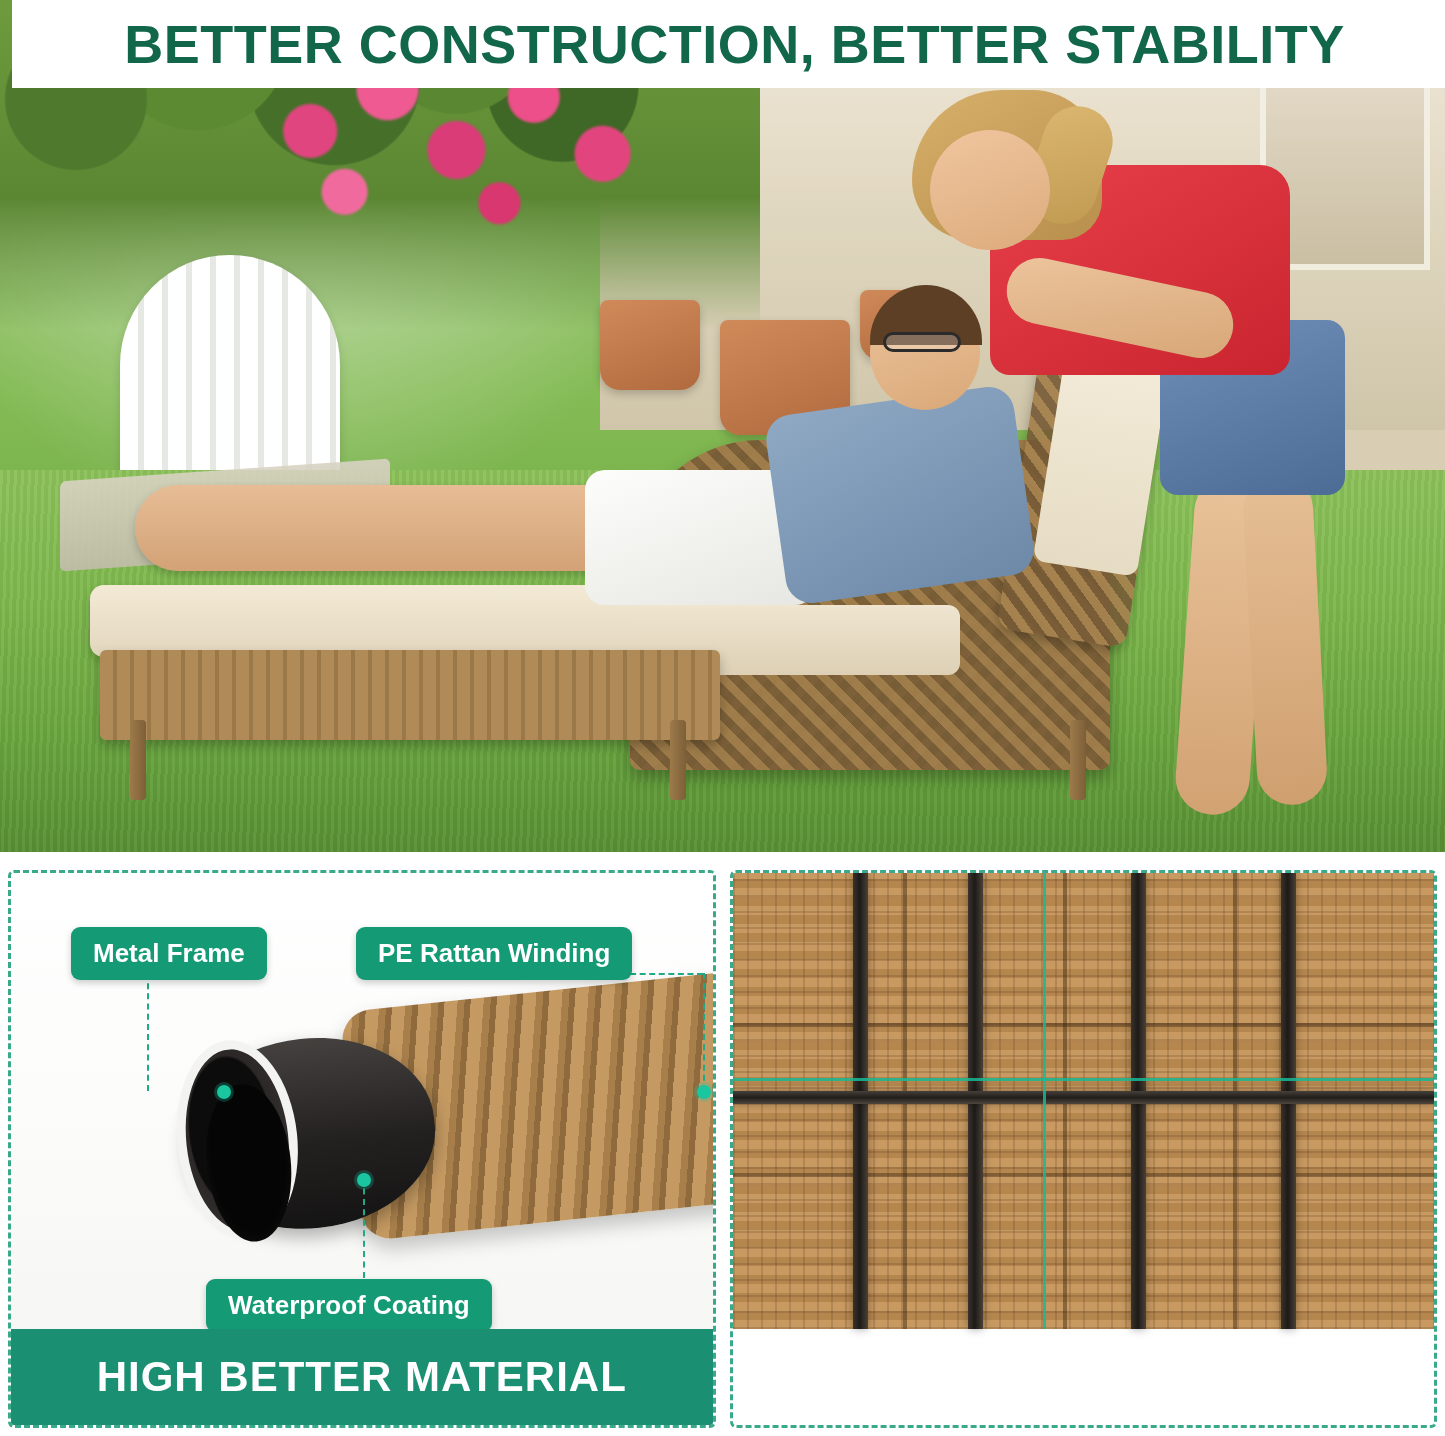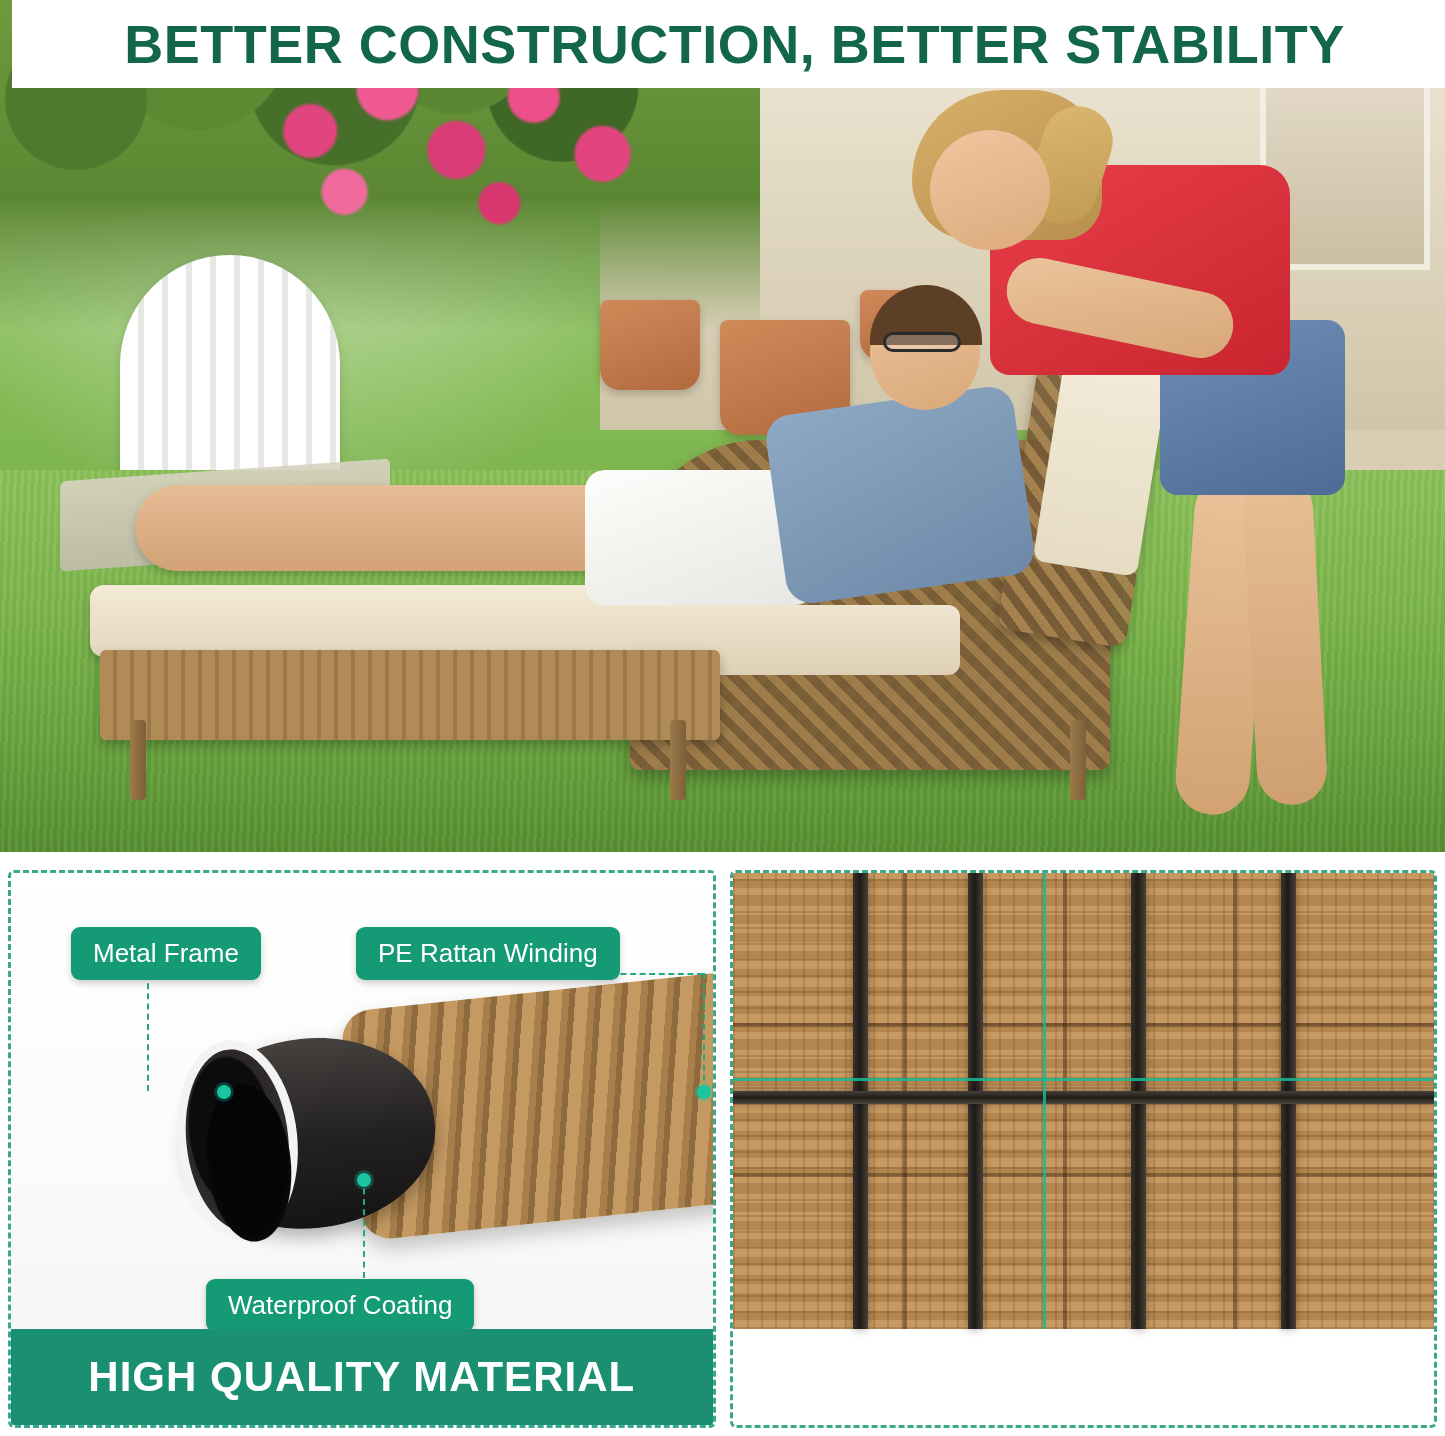--- a/index.html
+++ b/index.html
@@ -259,21 +259,21 @@
     border:9px solid #f3f3f1; border-radius:50%;
     background:radial-gradient(ellipse at 45% 45%, #0d0c0c 0 52%, #2b2827 54%, #3a3635 100%);
   }
   .tube-inner{
     position:absolute; left:18px; top:36px; width:84px; height:158px;
     border-radius:50%;
     background:radial-gradient(ellipse at 50% 45%, #050505 0 62%, #181716 100%);
   }
   .callout{
     position:absolute; display:inline-flex; align-items:center; justify-content:center;
-    background:#149a74; color:#ffffff; font-weight:normal; font-size:26px;
+    background:#149a74; color:#ffffff; font-weight:bold; font-size:26px;
     padding:11px 22px; border-radius:9px; white-space:nowrap;
     box-shadow:0 3px 7px rgba(0,0,0,.2);
   }
   .co-metal{ left:60px; top:54px; }
   .co-pe{ left:345px; top:54px; }
   .co-water{ left:195px; top:406px; }
   .lead{ position:absolute; border-left:2px dashed #1fa987; }
   .lead.l-metal{ left:136px; top:100px; height:118px; }
   .lead-h{ position:absolute; border-top:2px dashed #1fa987; }
   .lead-h.h-pe{ left:600px; top:100px; width:92px; }
@@ -403,21 +403,21 @@
 
         <div class="dot d-metal"></div>
         <div class="dot d-pe"></div>
         <div class="dot d-water"></div>
 
         <div class="callout co-metal">Metal Frame</div>
         <div class="callout co-water">Waterproof Coating</div>
         <div class="callout co-pe">PE Rattan Winding</div>
       </div>
       <div class="caption-bar">
-        <span>HIGH QUALITY MATERIAL</span>
+        <span>HIGH BETTER MATERIAL</span>
       </div>
     </div>
 
     <div class="panel panel-right">
       <div class="weave"></div>
       <div class="weave-vseam" style="left:170px"></div>
       <div class="weave-vseam" style="left:330px"></div>
       <div class="weave-vseam" style="left:500px"></div>
       <div class="weave-hseam" style="top:150px"></div>
       <div class="weave-hseam" style="top:300px"></div>

